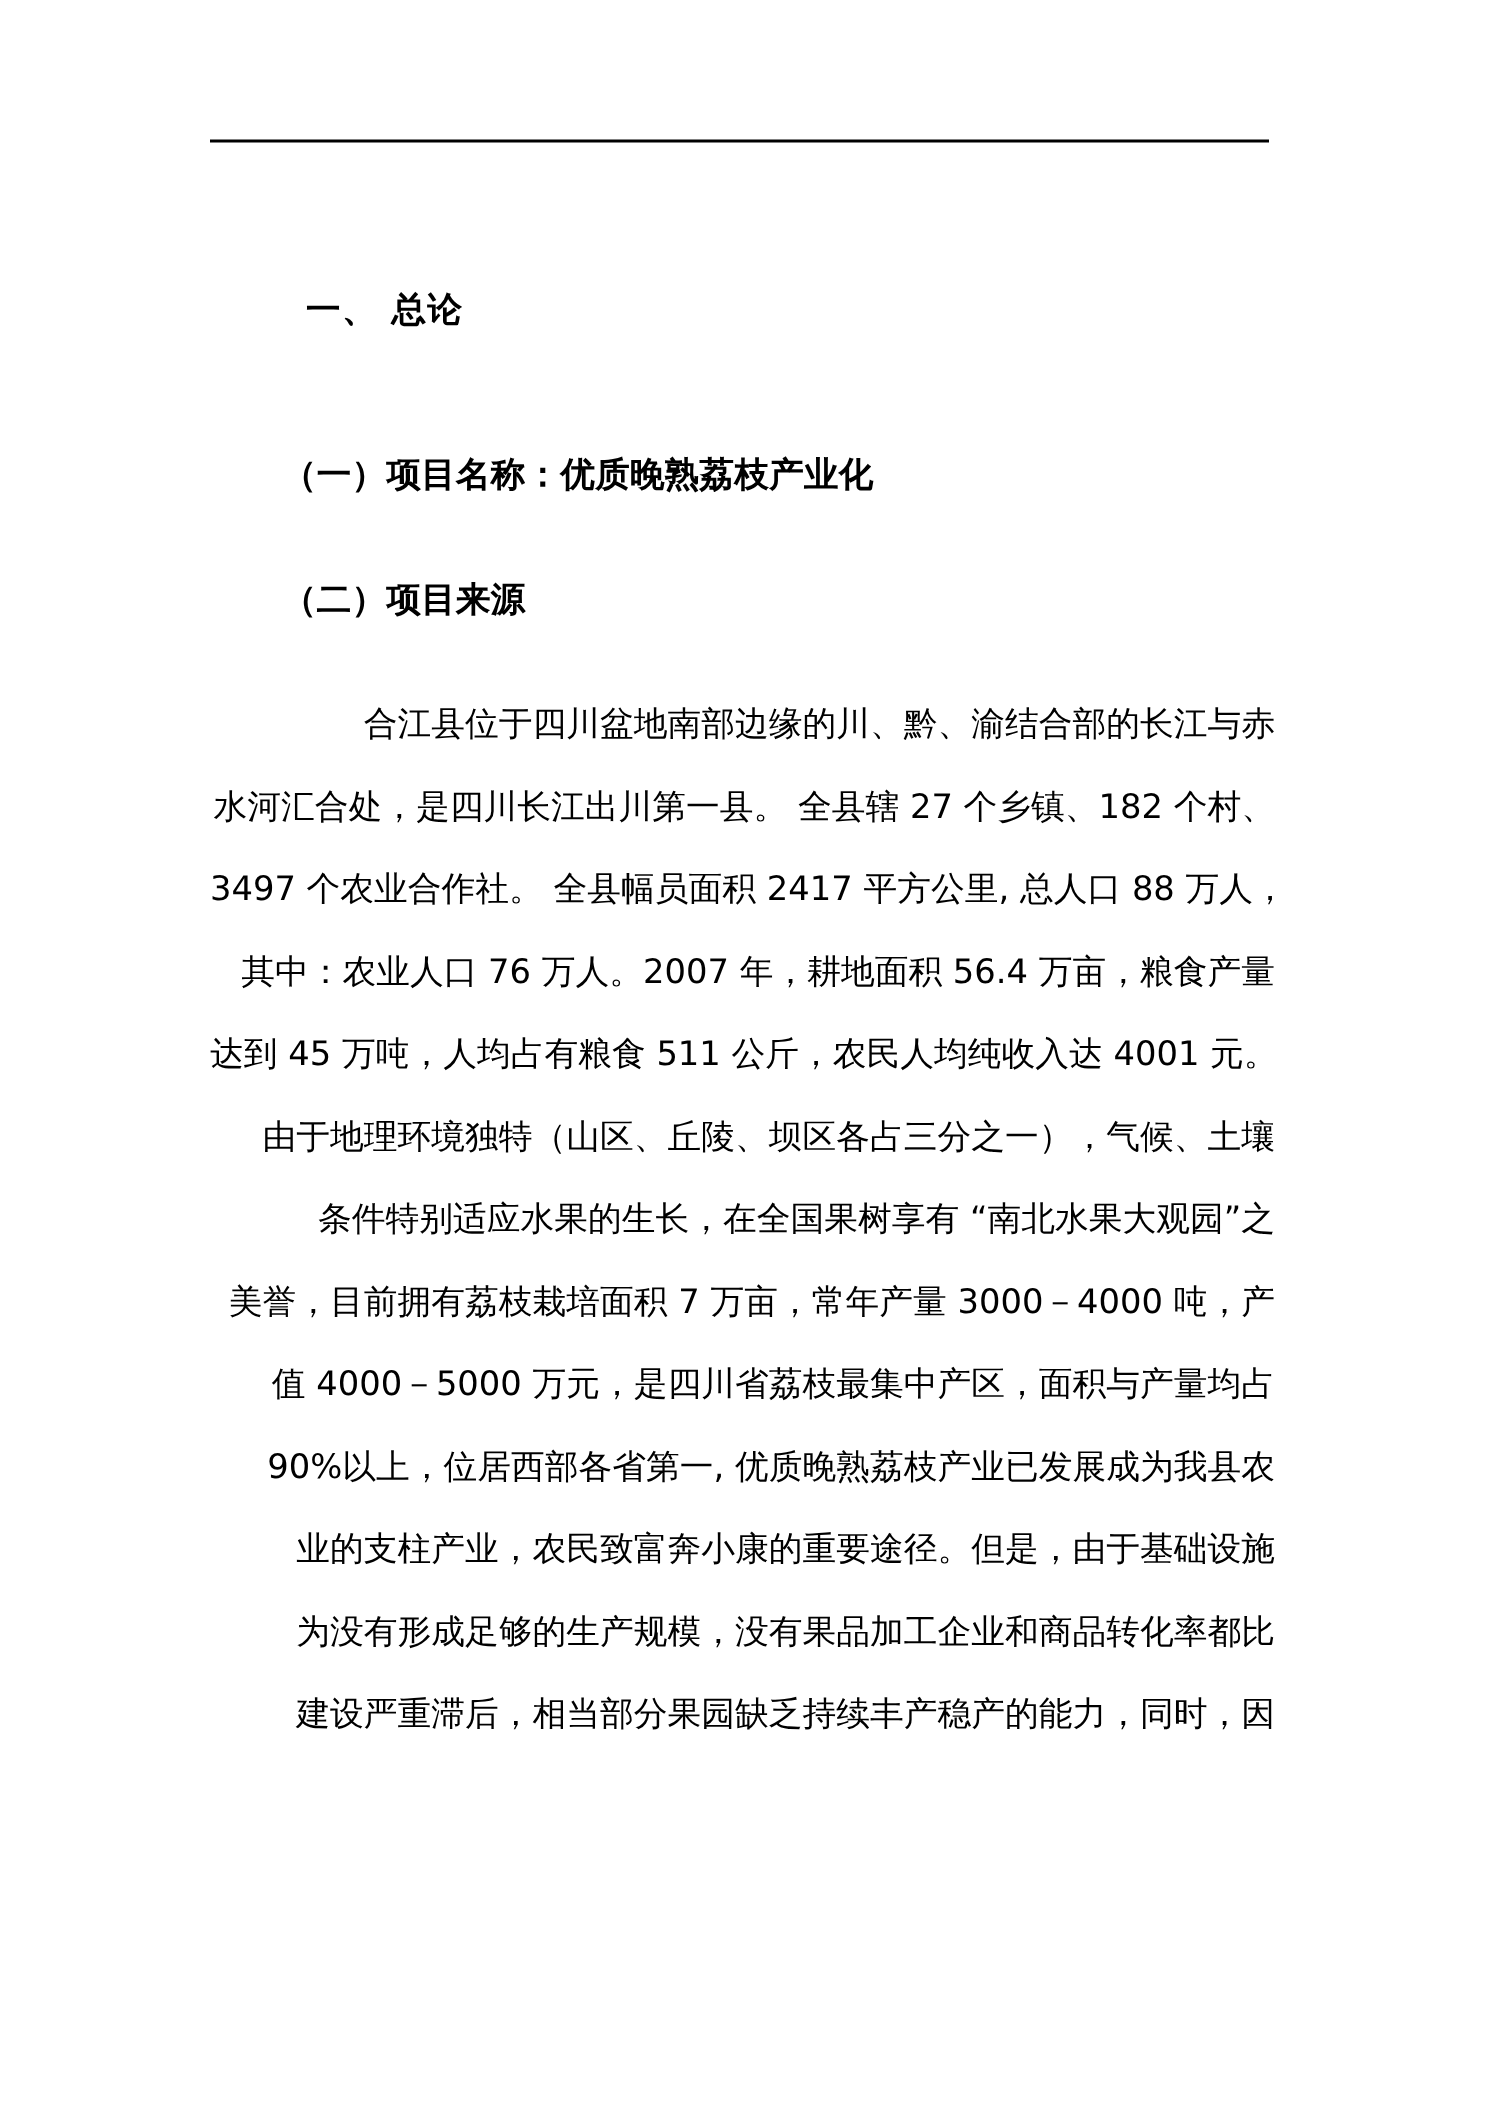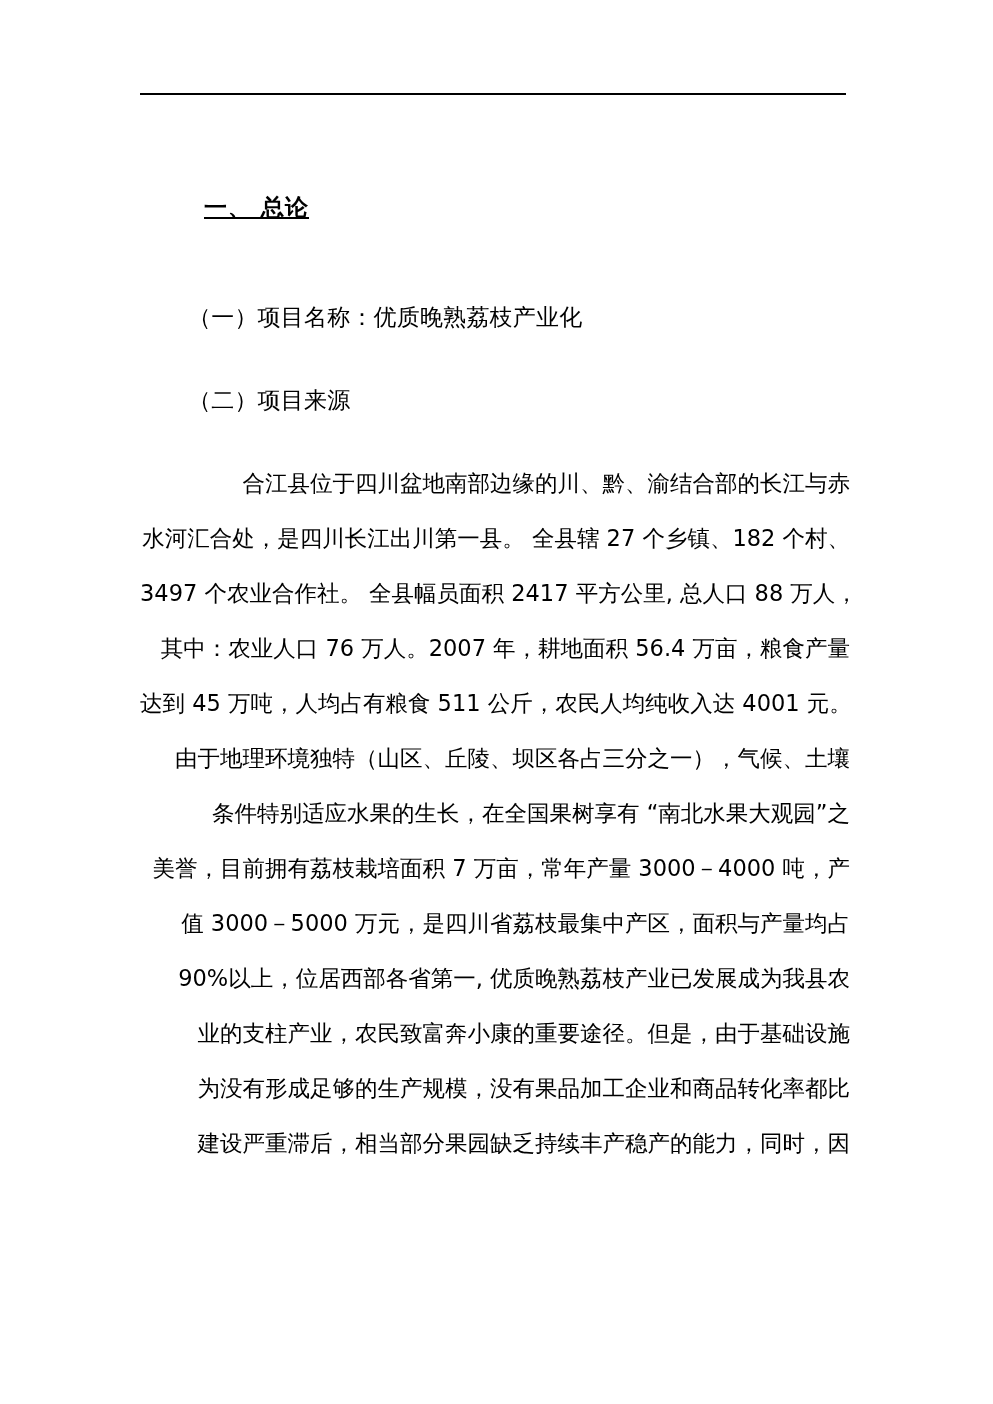--- a/index.html
+++ b/index.html
@@ -36,25 +36,24 @@
   .section-heading {
     font-size: 23px;
     font-weight: bold;
     letter-spacing: 1px;
     margin: 0;
     padding: 0;
     height: 55px;
     line-height: 55px;
     text-indent: 64px;
     white-space: pre;
-    text-decoration: underline;
   }
   .sub-item {
     font-size: 23px;
-    font-weight: normal;
+    font-weight: bold;
     margin: 0;
     padding: 0;
     height: 55px;
     line-height: 55px;
     text-indent: 48px;
     white-space: pre;
     letter-spacing: 0.2px;
   }
   .spacer-line {
     height: 55px;
@@ -104,21 +103,21 @@
 
     <div class="body-para">
       <div class="body-line indent-2">合江县位于四川盆地南部边缘的川、黔、渝结合部的长江与赤</div>
       <div class="body-line">水河汇合处，是四川长江出川第一县。 全县辖 27 个乡镇、182 个村、</div>
       <div class="body-line">3497 个农业合作社。 全县幅员面积 2417 平方公里, 总人口 88 万人，</div>
       <div class="body-line">其中：农业人口 76 万人。2007 年，耕地面积 56.4 万亩，粮食产量</div>
       <div class="body-line">达到 45 万吨，人均占有粮食 511 公斤，农民人均纯收入达 4001 元。</div>
       <div class="body-line">由于地理环境独特（山区、丘陵、坝区各占三分之一），气候、土壤</div>
       <div class="body-line">条件特别适应水果的生长，在全国果树享有 “南北水果大观园”之</div>
       <div class="body-line">美誉，目前拥有荔枝栽培面积 7 万亩，常年产量 3000－4000 吨，产</div>
-      <div class="body-line">值 3000－5000 万元，是四川省荔枝最集中产区，面积与产量均占</div>
+      <div class="body-line">值 4000－5000 万元，是四川省荔枝最集中产区，面积与产量均占</div>
       <div class="body-line">90%以上，位居西部各省第一, 优质晚熟荔枝产业已发展成为我县农</div>
       <div class="body-line">业的支柱产业，农民致富奔小康的重要途径。但是，由于基础设施</div>
       <div class="body-line">为没有形成足够的生产规模，没有果品加工企业和商品转化率都比</div>
       <div class="body-line">建设严重滞后，相当部分果园缺乏持续丰产稳产的能力，同时，因</div>
     </div>
 
   </div>
 </div>
 
 </body></html>

